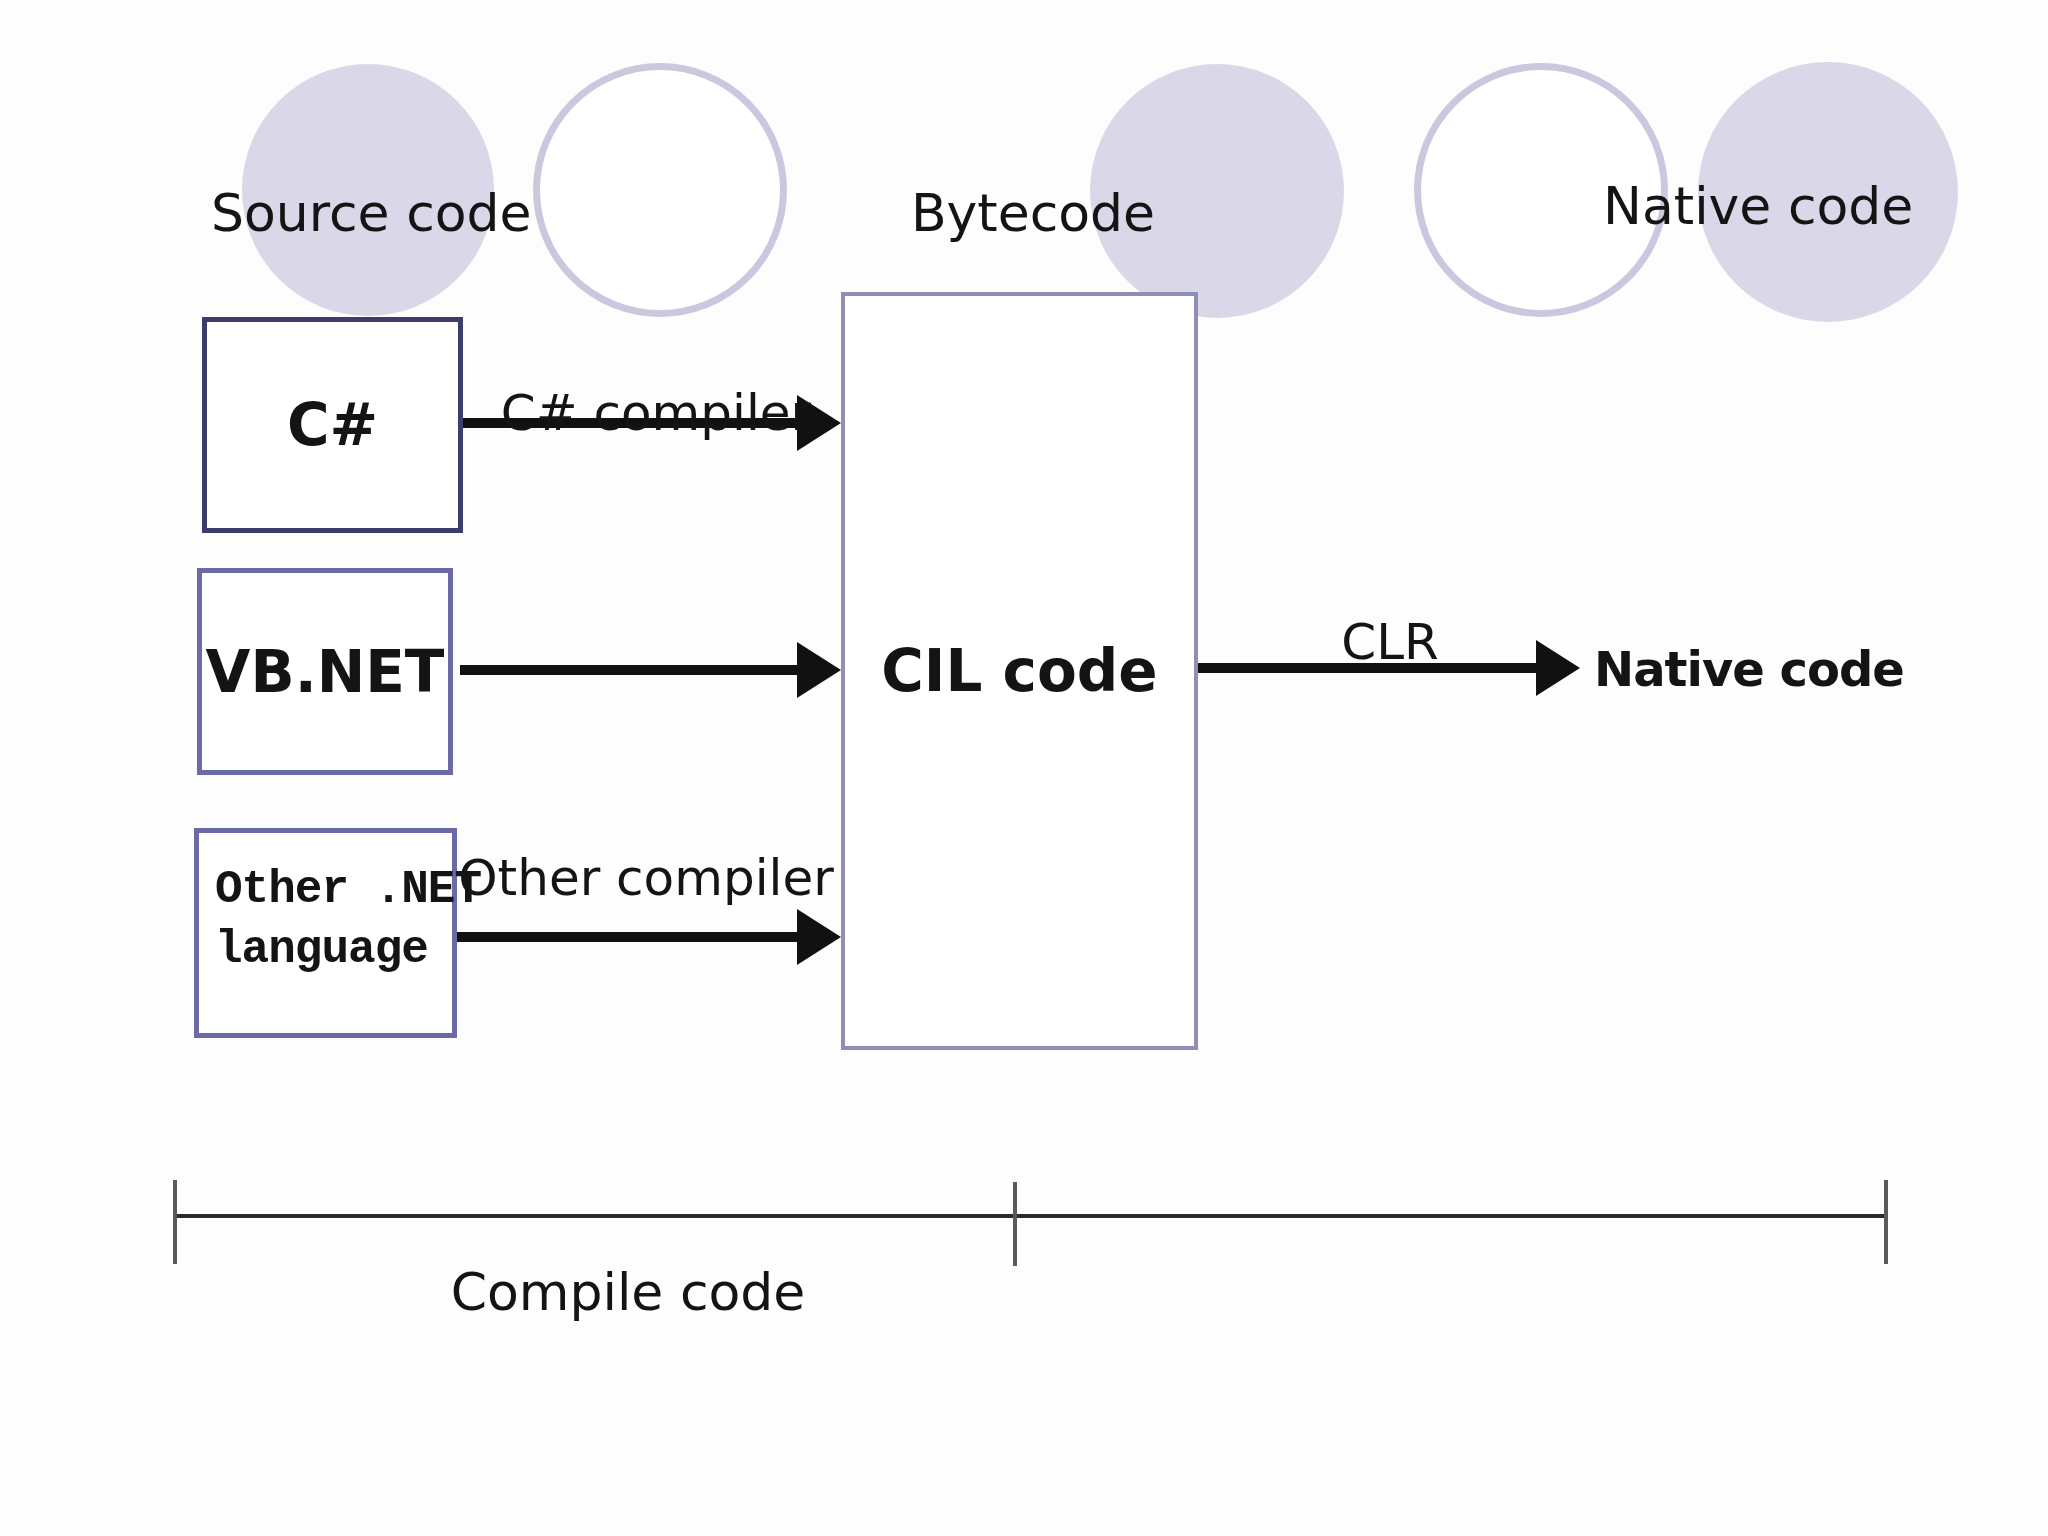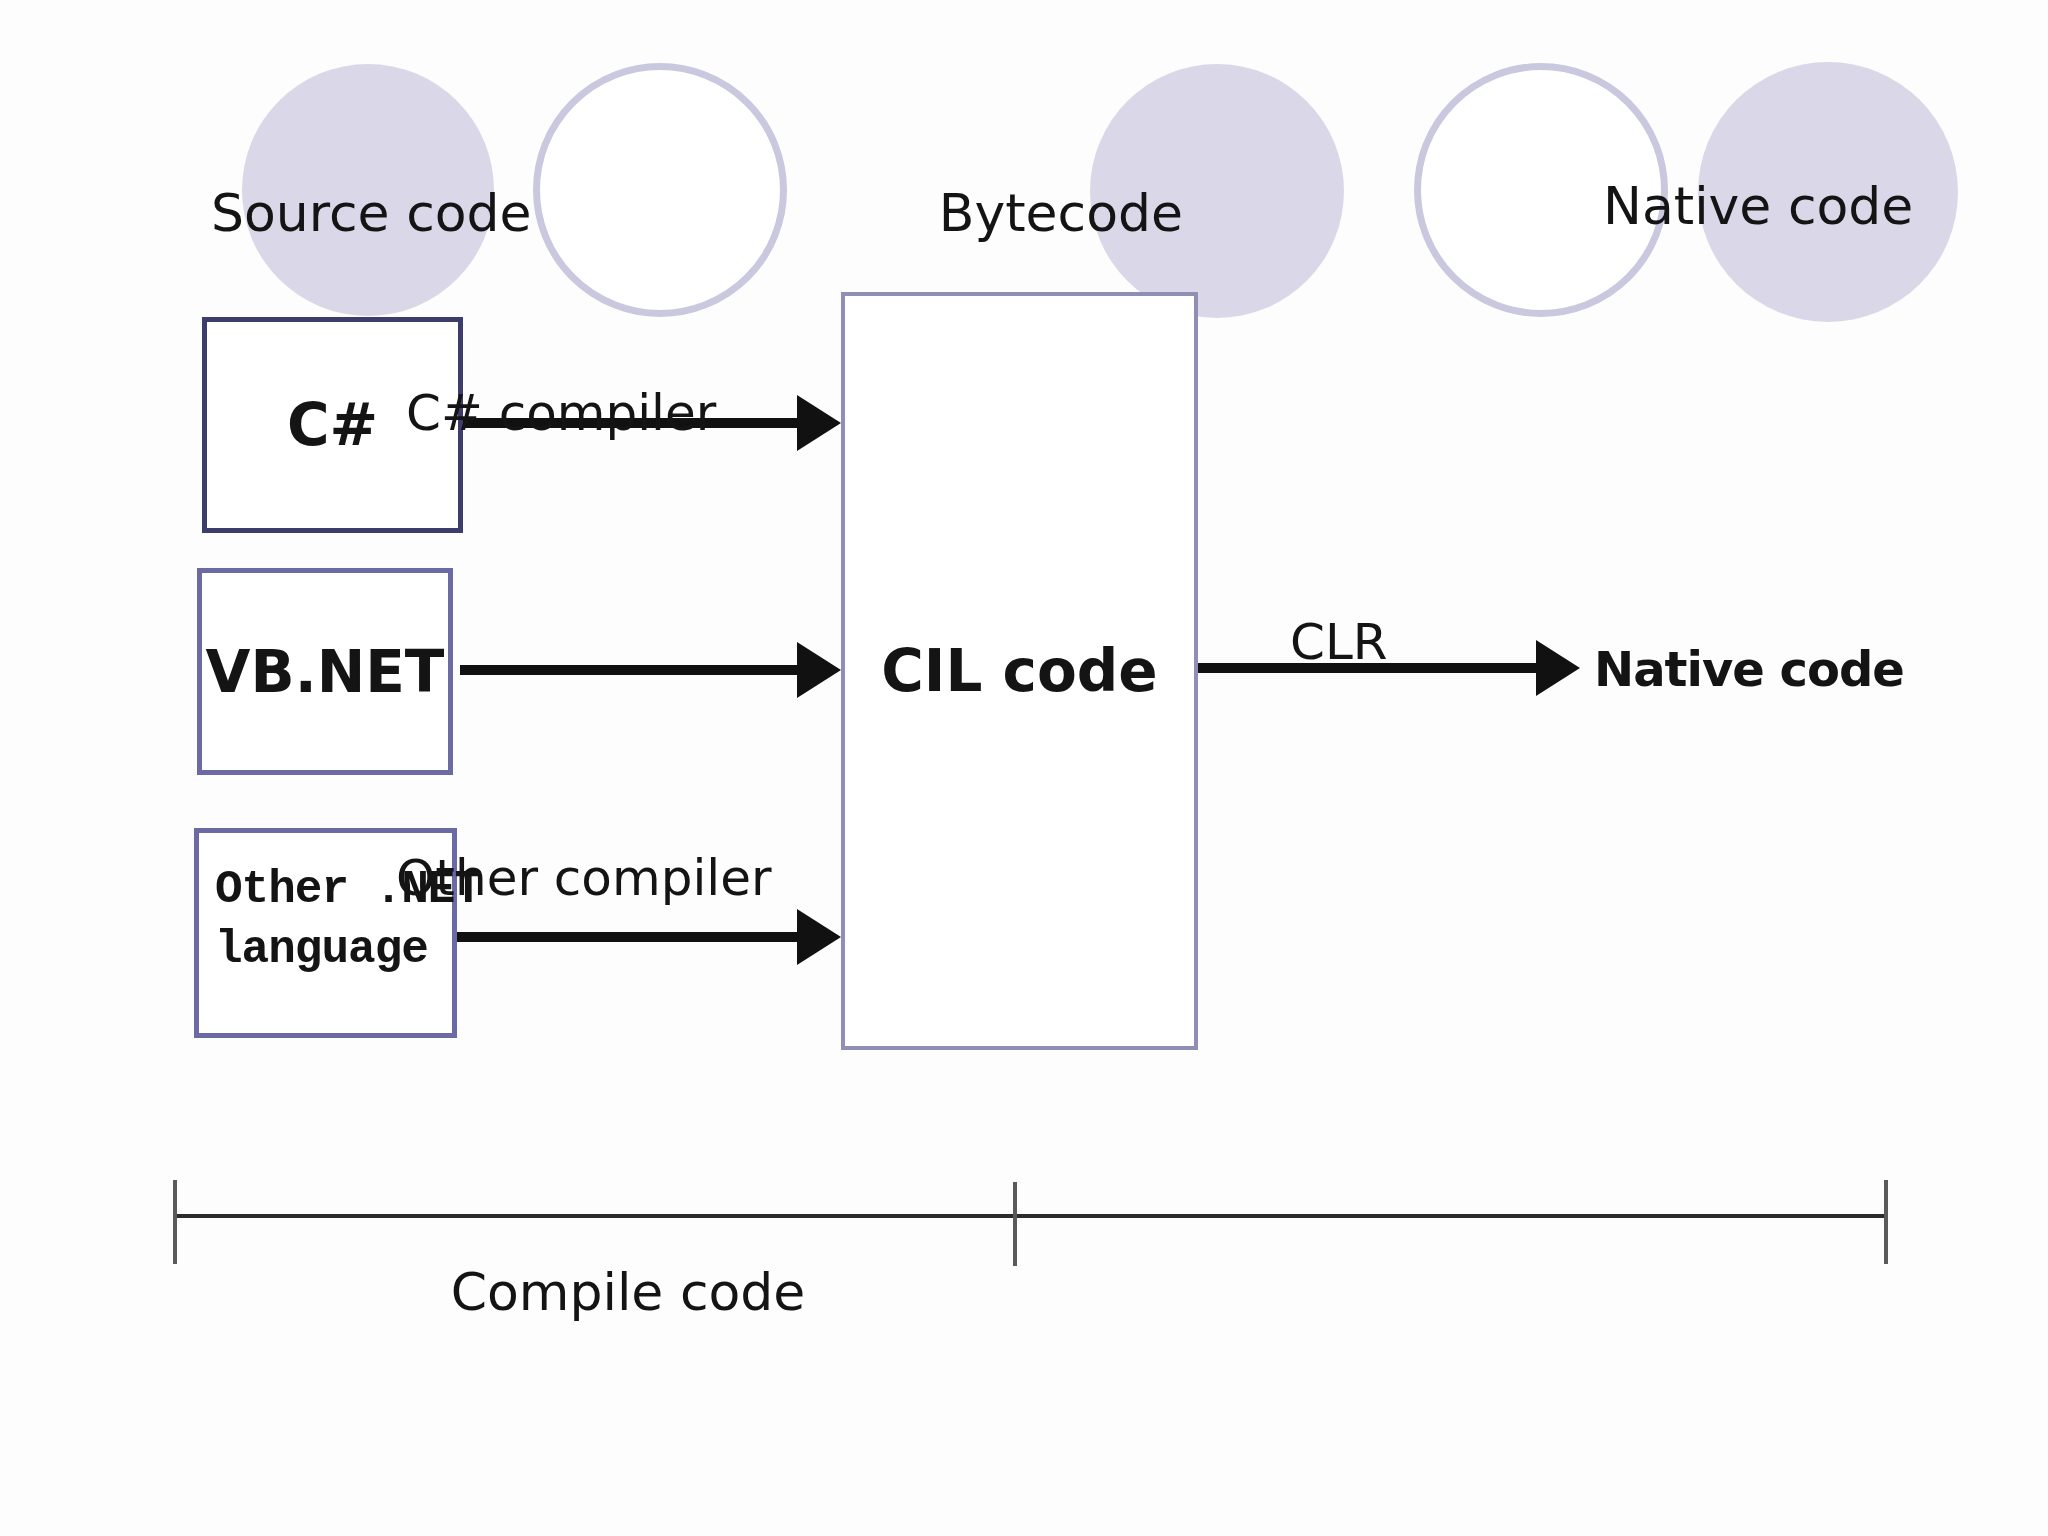--- a/index.html
+++ b/index.html
@@ -11,21 +11,21 @@
     color:#141414;
     overflow:hidden;
   }
   .abs{position:absolute;}
   
   .circle{border-radius:50%;z-index:1;}
   .circle.filled{background:#dad8e8;}
   .circle.outlined{background:#ffffff;border:7px solid #c9c8de;}
   
   .stage-label{
-    z-index:3;font-size:52px;line-height:1.12;text-align:right;
+    z-index:3;font-size:52px;line-height:1.12;text-align:center;
     white-space:nowrap;
   }
   
   .lang-box{
     background:#ffffff;z-index:2;box-sizing:border-box;
     display:flex;align-items:center;justify-content:center;
   }
   .lang-box.dark{border:5px solid #3d3d6b;}
   .lang-box.purple{border:5px solid #6b6aa5;}
   .lang-box .box-label{font-weight:bold;font-size:58px;}
@@ -45,21 +45,21 @@
   .cil-box .box-label{font-weight:bold;font-size:58px;}
   
   .arrow-shaft{height:10px;background:#111111;z-index:4;}
   .arrow-head{
     width:0;height:0;z-index:4;
     border-top:28px solid transparent;
     border-bottom:28px solid transparent;
     border-left:44px solid #111111;
   }
   .arrow-label{
-    z-index:5;font-size:50px;line-height:1.1;white-space:nowrap;
+    z-index:5;font-size:50px;line-height:1.1;text-align:center;white-space:nowrap;
   }
   .native-code-result{
     z-index:5;font-size:48px;font-weight:bold;letter-spacing:-1px;white-space:nowrap;
   }
   
   .bracket-line{height:4px;background:#2b2b2b;z-index:2;}
   .bracket-tick{width:4px;height:84px;background:#5a5a5a;z-index:2;}
   .timeline-label{
     z-index:3;font-size:52px;text-align:center;white-space:nowrap;
   }

